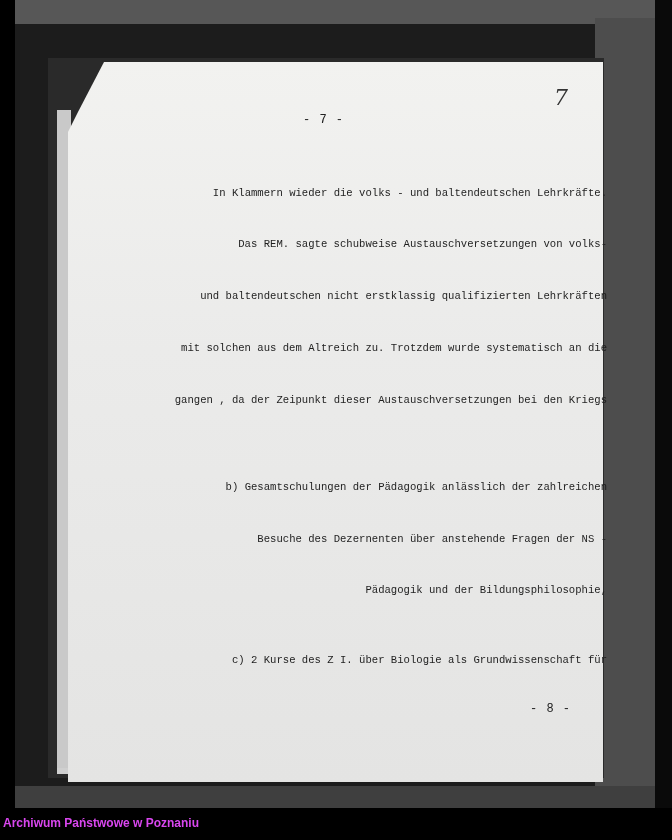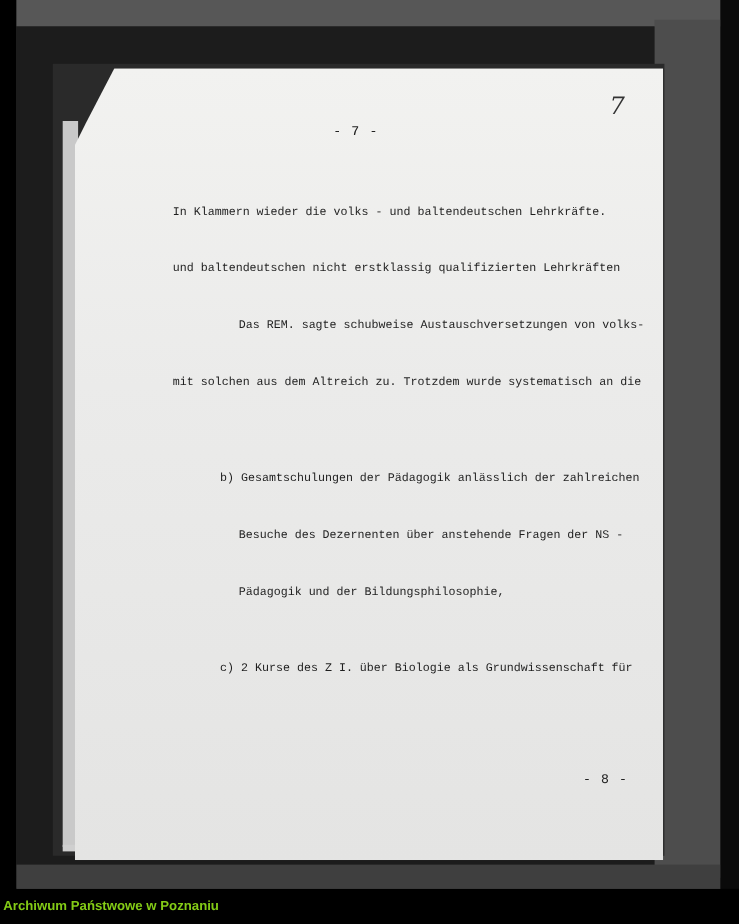--- a/index.html
+++ b/index.html
@@ -50,26 +50,26 @@
       position:absolute; left:554px; top:85px; font-family:"DejaVu Serif", serif;
       font-style:italic; font-size:22px; color:#333;
     }
     .pagenum {
       position:absolute; font-size:12px; color:#222; letter-spacing:1px;
     }
     .text {
       position:absolute; left:157px; top:150px; width:450px;
       font-size:10.6px; line-height:17.3px; color:#1e1e1e; white-space:pre;
     }
-    .line { height:17.3px; }
+    .line { height:17.3px;text-align:right; }
     .ind { padding-left:60px; }
     .item { padding-left:43px; }
     .item-cont { padding-left:60px; }
     .footer {
-      position:absolute; left:3px; top:816px; color:#84cc16;
+      position:absolute; left:3px; top:816px; color:#d946ef;
       font-family:"Liberation Sans", sans-serif; font-size:12px; font-weight:bold;
     }
   </style>
 </head>
 <body>
 
 <div class="scan"></div>
 <div class="board-top"></div>
 <div class="dark-frame-right"></div>
 <div class="dark-frame"></div>
@@ -79,23 +79,24 @@
 <div class="page-edge"></div>
 <div class="page-bottom-edge"></div>
 
 <div class="page"></div>
 
 <div class="handwritten">7</div>
 <div class="pagenum" style="left:303px;top:113px;">- 7 -</div>
 
 <div class="text">
   <div class="line">In Klammern wieder die volks - und baltendeutschen Lehrkräfte.</div>
+  <div class="line ind">Das REM. sagte schubweise Austauschversetzungen von volks-</div>
   <div class="line">und baltendeutschen nicht erstklassig qualifizierten Lehrkräften</div>
-  <div class="line ind">Das REM. sagte schubweise Austauschversetzungen von volks-</div>
   <div class="line">mit solchen aus dem Altreich zu. Trotzdem wurde systematisch an die</div>
+  <div class="line">gangen , da der Zeipunkt dieser Austauschversetzungen bei den Kriegs</div>
 
 
   <div class="line item"><span>b)</span> <span>Gesamtschulungen der Pädagogik anlässlich der zahlreichen</span></div>
   <div class="line item-cont">Besuche des Dezernenten über anstehende Fragen der NS -</div>
   <div class="line item-cont">Pädagogik und der Bildungsphilosophie,</div>
 
   <div class="line item"><span>c)</span> <span>2 Kurse des Z I. über Biologie als Grundwissenschaft für</span></div>
   
 
   

